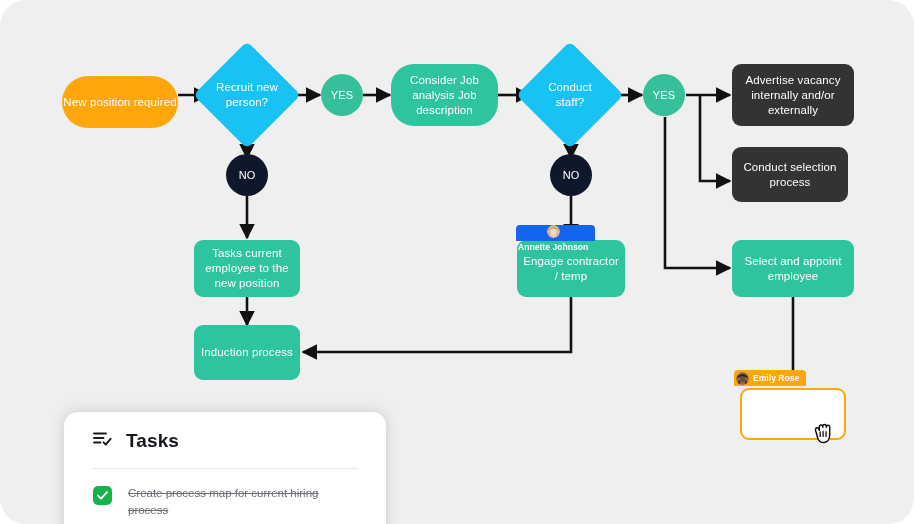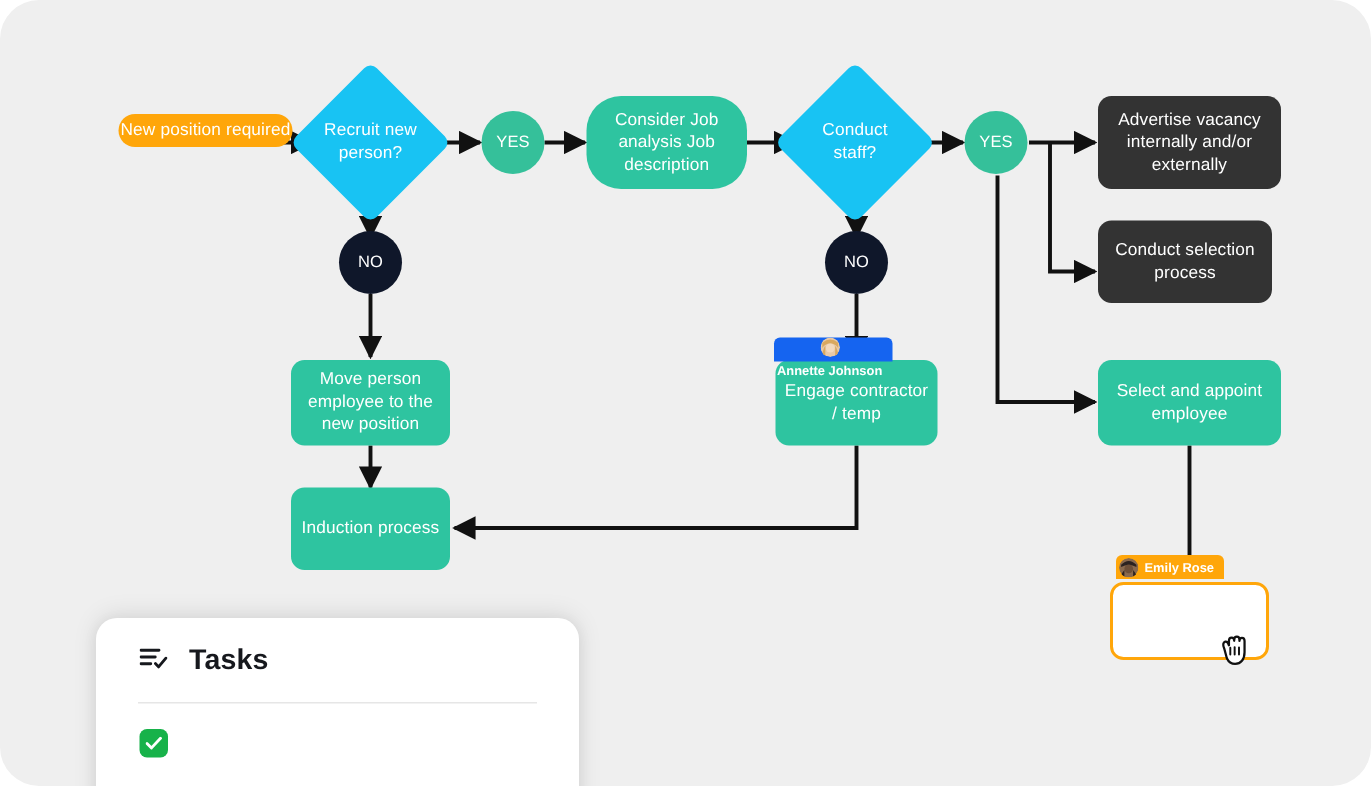--- a/index.html
+++ b/index.html
@@ -87,21 +87,21 @@
     height: 16px;
     padding: 0 7px 0 2px;
     border-radius: 4px 4px 0 0;
     font-size: 8.6px;
     font-weight: bold;
     color: #ffffff;
     white-space: nowrap;
     z-index: 8;
   }
   .collab-tag.blue   { background: #1564F0; }
-  .collab-tag.orange { background: #FFA60A; margin-left: 10px; }
+  .collab-tag.orange { background: #FFA60A; }
 
   .collab-avatar {
     width: 13px; height: 13px;
     border-radius: 50%;
     flex: 0 0 13px;
     overflow: hidden;
     position: relative;
   }
 
   
@@ -215,21 +215,21 @@
         <path d="M 247 297 L 247 325"></path>
 
         <path d="M 571 196 L 571 238"></path>
 
         <path d="M 571 297 L 571 352 L 303 352"></path>
       </g>
 
       <path d="M 793 297 L 793 378" stroke="#111111" stroke-width="2.6" fill="none"></path>
     </svg>
 
-    <div class="node pill" style="left:62px; top:76px; width:116px; height:22px;margin-left:17px;">
+    <div class="node pill" style="left:62px; top:76px; width:116px; height:52px;">
       <span>New position required</span>
     </div>
 
     <div class="node diamond" style="left:209px; top:57px; width:76px; height:76px;">
       <span class="dshape"></span>
       <span class="dlabel">Recruit new person?</span>
     </div>
 
     <div class="node circle yes" style="left:321px; top:74px; width:42px; height:42px;">
       <span>YES</span>
@@ -262,21 +262,21 @@
 
     <div class="node rect-dark" style="left:732px; top:147px; width:116px; height:55px;">
       <span style="width:88%">Conduct selection process</span>
     </div>
 
     <div class="node rect-green" style="left:732px; top:240px; width:122px; height:57px;">
       <span style="width:88%">Select and appoint employee</span>
     </div>
 
     <div class="node rect-green" style="left:194px; top:240px; width:106px; height:57px;">
-      <span style="width:90%">Move person employee to the new position</span>
+      <span style="width:90%">Tasks current employee to the new position</span>
     </div>
 
     <div class="node rect-green" style="left:517px; top:240px; width:108px; height:57px;">
       <span style="width:90%">Engage contractor / temp</span>
     </div>
 
     <div class="node rect-green" style="left:194px; top:325px; width:106px; height:55px;">
       <span style="width:92%">Induction process</span>
     </div>
 
@@ -337,17 +337,18 @@
     </div>
 
     <div id="tasks-divider"></div>
 
     <div class="task-row">
       <span class="task-checkbox">
         <svg width="11" height="9" viewBox="0 0 11 9" xmlns="http://www.w3.org/2000/svg">
           <path d="M1 4.6 L4 7.6 L10 1.2" stroke="#ffffff" stroke-width="1.9" fill="none" stroke-linecap="round" stroke-linejoin="round"></path>
         </svg>
       </span>
+      <span class="task-label">Create process map for current hiring process</span>
     </div>
 
   </div>
 
 </div>
 
 </body></html>

